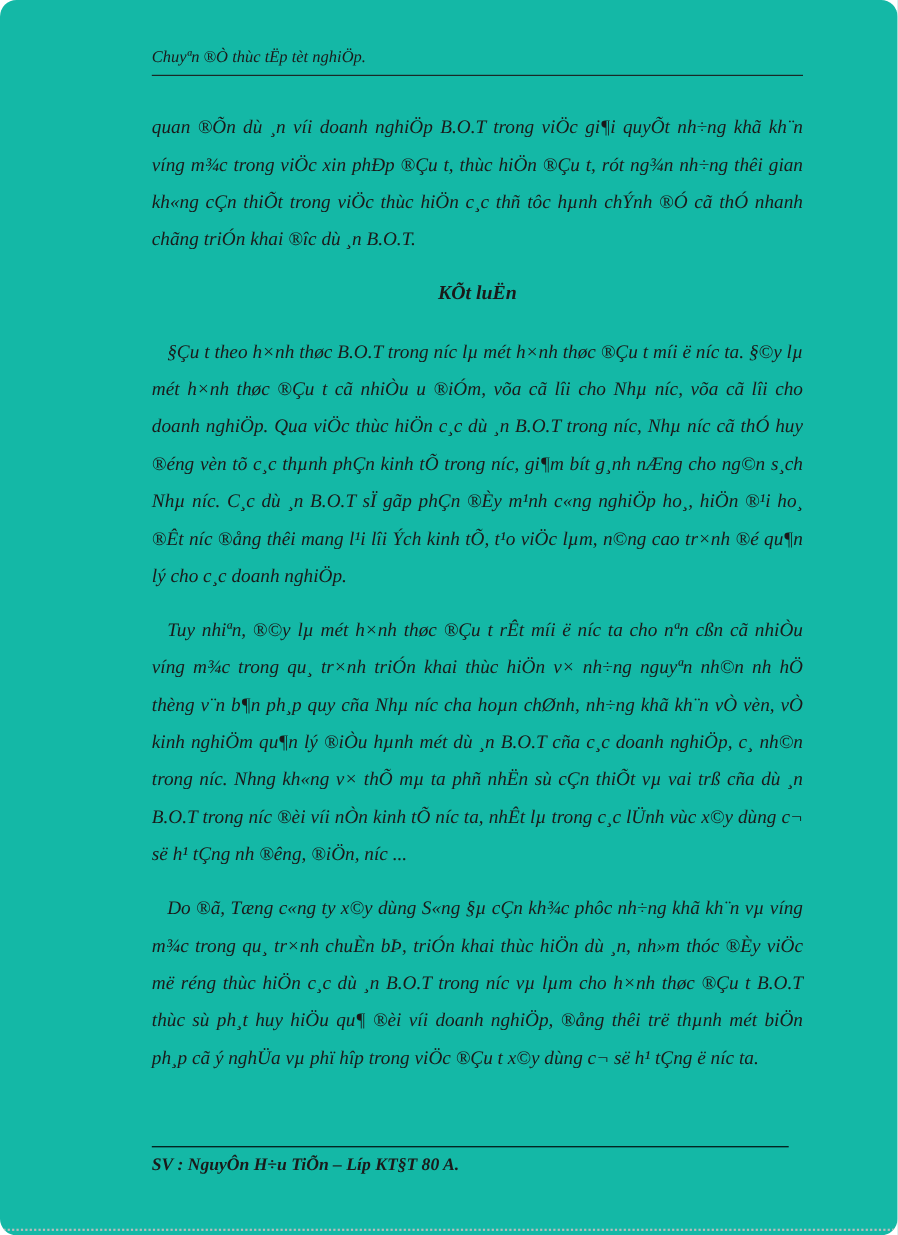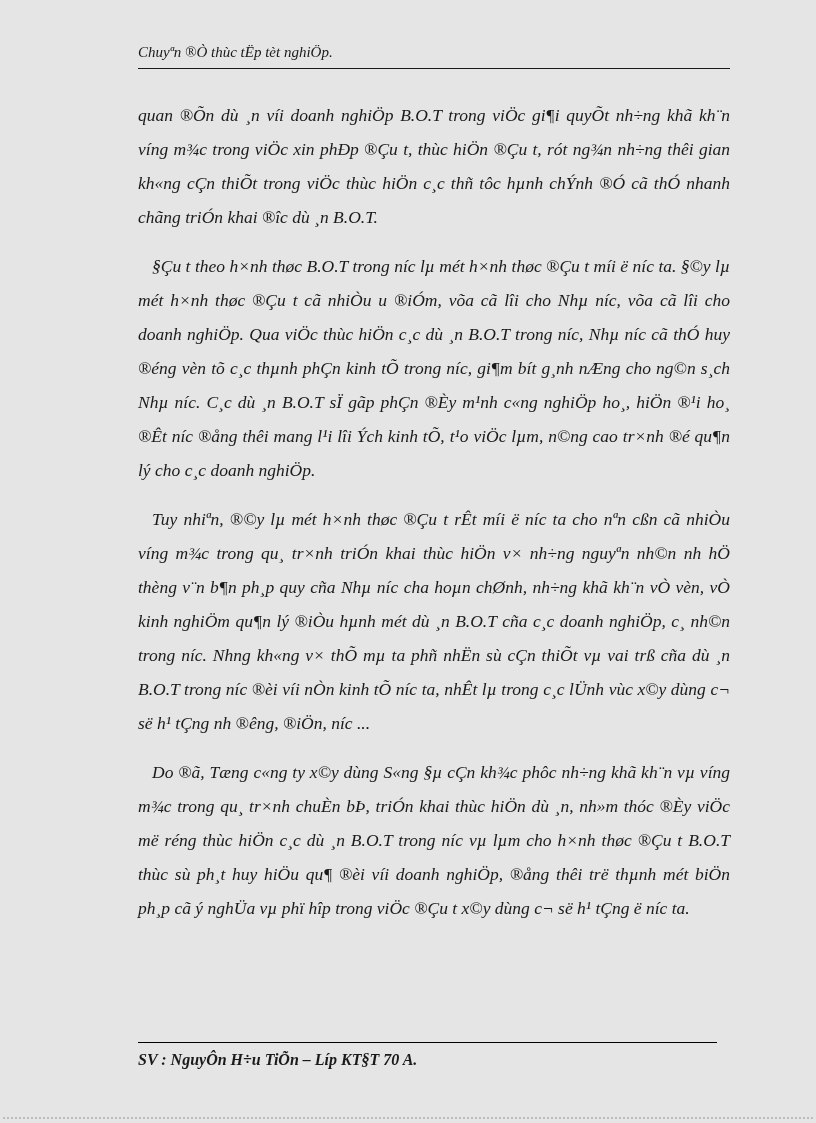--- a/index.html
+++ b/index.html
@@ -4,24 +4,25 @@
 <style>
   html, body {
     margin: 0;
     padding: 0;
     background: #ffffff;
   }
   .page {
     position: relative;
     width: 816px;
     height: 1123px;
-    background: #e5e5e5;
+    background: #14b8a6;
     font-family: "Liberation Serif", "DejaVu Serif", serif;
     color: #1a1a1a;
     overflow: hidden;
+    border-radius: 15px;
   }
   .header {
     position: absolute;
     top: 44px;
     left: 138px;
     width: 592px;
     font-size: 15px;
     font-style: italic;
     padding-bottom: 7px;
     border-bottom: 1px solid #1a1a1a;
@@ -75,27 +76,28 @@
 
 <div class="page">
 
   <div class="header">
     <span>Chuyªn ®Ò thùc tËp tèt nghiÖp.</span>
   </div>
 
   <div class="body-text">
     <p class="para continuation">quan ®Õn dù ¸n víi doanh nghiÖp B.O.T trong viÖc gi¶i quyÕt nh÷ng khã kh¨n víng m¾c trong viÖc xin phÐp ®Çu t, thùc hiÖn ®Çu t, rót ng¾n nh÷ng thêi gian kh«ng cÇn thiÕt trong viÖc thùc hiÖn c¸c thñ tôc hµnh chÝnh ®Ó cã thÓ nhanh chãng triÓn khai ®îc dù ¸n B.O.T.</p>
 
+    <p class="section-heading">KÕt luËn</p>
 
     <p class="para">§Çu t theo h×nh thøc B.O.T trong níc lµ mét h×nh thøc ®Çu t míi ë níc ta. §©y lµ mét h×nh thøc ®Çu t cã nhiÒu u ®iÓm, võa cã lîi cho Nhµ níc, võa cã lîi cho doanh nghiÖp. Qua viÖc thùc hiÖn c¸c dù ¸n B.O.T trong níc, Nhµ níc cã thÓ huy ®éng vèn tõ c¸c thµnh phÇn kinh tÕ trong níc, gi¶m bít g¸nh nÆng cho ng©n s¸ch Nhµ níc. C¸c dù ¸n B.O.T sÏ gãp phÇn ®Èy m¹nh c«ng nghiÖp ho¸, hiÖn ®¹i ho¸ ®Êt níc ®ång thêi mang l¹i lîi Ých kinh tÕ, t¹o viÖc lµm, n©ng cao tr×nh ®é qu¶n lý cho c¸c doanh nghiÖp.</p>
 
     <p class="para">Tuy nhiªn, ®©y lµ mét h×nh thøc ®Çu t rÊt míi ë níc ta cho nªn cßn cã nhiÒu víng m¾c trong qu¸ tr×nh triÓn khai thùc hiÖn v× nh÷ng nguyªn nh©n nh hÖ thèng v¨n b¶n ph¸p quy cña Nhµ níc cha hoµn chØnh, nh÷ng khã kh¨n vÒ vèn, vÒ kinh nghiÖm qu¶n lý ®iÒu hµnh mét dù ¸n B.O.T cña c¸c doanh nghiÖp, c¸ nh©n trong níc. Nhng kh«ng v× thÕ mµ ta phñ nhËn sù cÇn thiÕt vµ vai trß cña dù ¸n B.O.T trong níc ®èi víi nÒn kinh tÕ níc ta, nhÊt lµ trong c¸c lÜnh vùc x©y dùng c¬ së h¹ tÇng nh ®êng, ®iÖn, níc ...</p>
 
     <p class="para">Do ®ã, Tæng c«ng ty x©y dùng S«ng §µ cÇn kh¾c phôc nh÷ng khã kh¨n vµ víng m¾c trong qu¸ tr×nh chuÈn bÞ, triÓn khai thùc hiÖn dù ¸n, nh»m thóc ®Èy viÖc më réng thùc hiÖn c¸c dù ¸n B.O.T trong níc vµ lµm cho h×nh thøc ®Çu t B.O.T thùc sù ph¸t huy hiÖu qu¶ ®èi víi doanh nghiÖp, ®ång thêi trë thµnh mét biÖn ph¸p cã ý nghÜa vµ phï hîp trong viÖc ®Çu t x©y dùng c¬ së h¹ tÇng ë níc ta.</p>
   </div>
 
   <div class="footer">
-    <span>SV : NguyÔn H÷u TiÕn – Líp KT§T 70 A.</span>
+    <span>SV : NguyÔn H÷u TiÕn – Líp KT§T 80 A.</span>
   </div>
 
   <div class="bottom-dots"></div>
 
 </div>
 
 </body></html>

